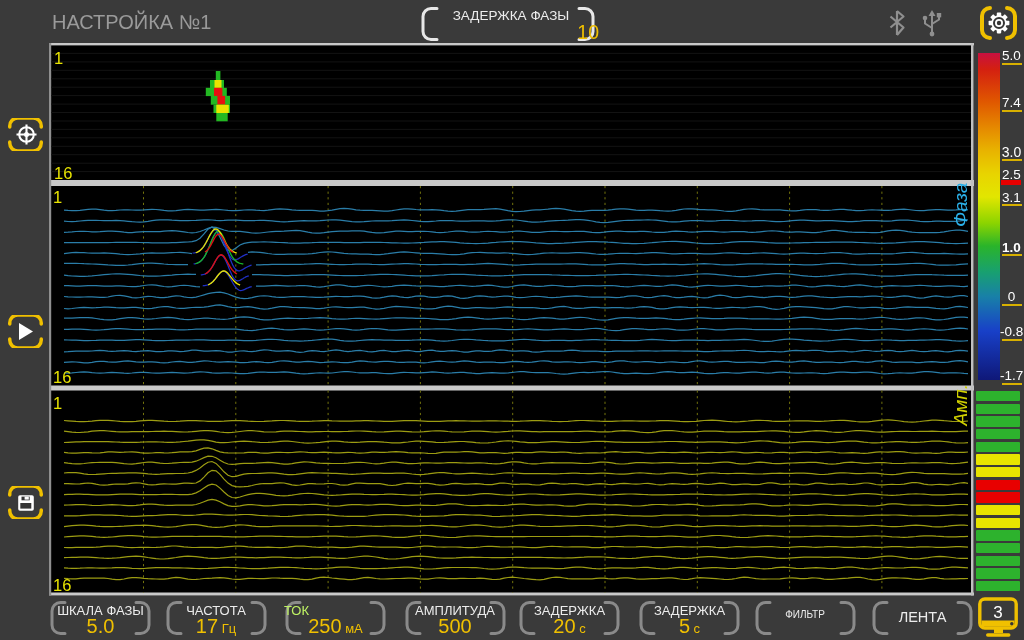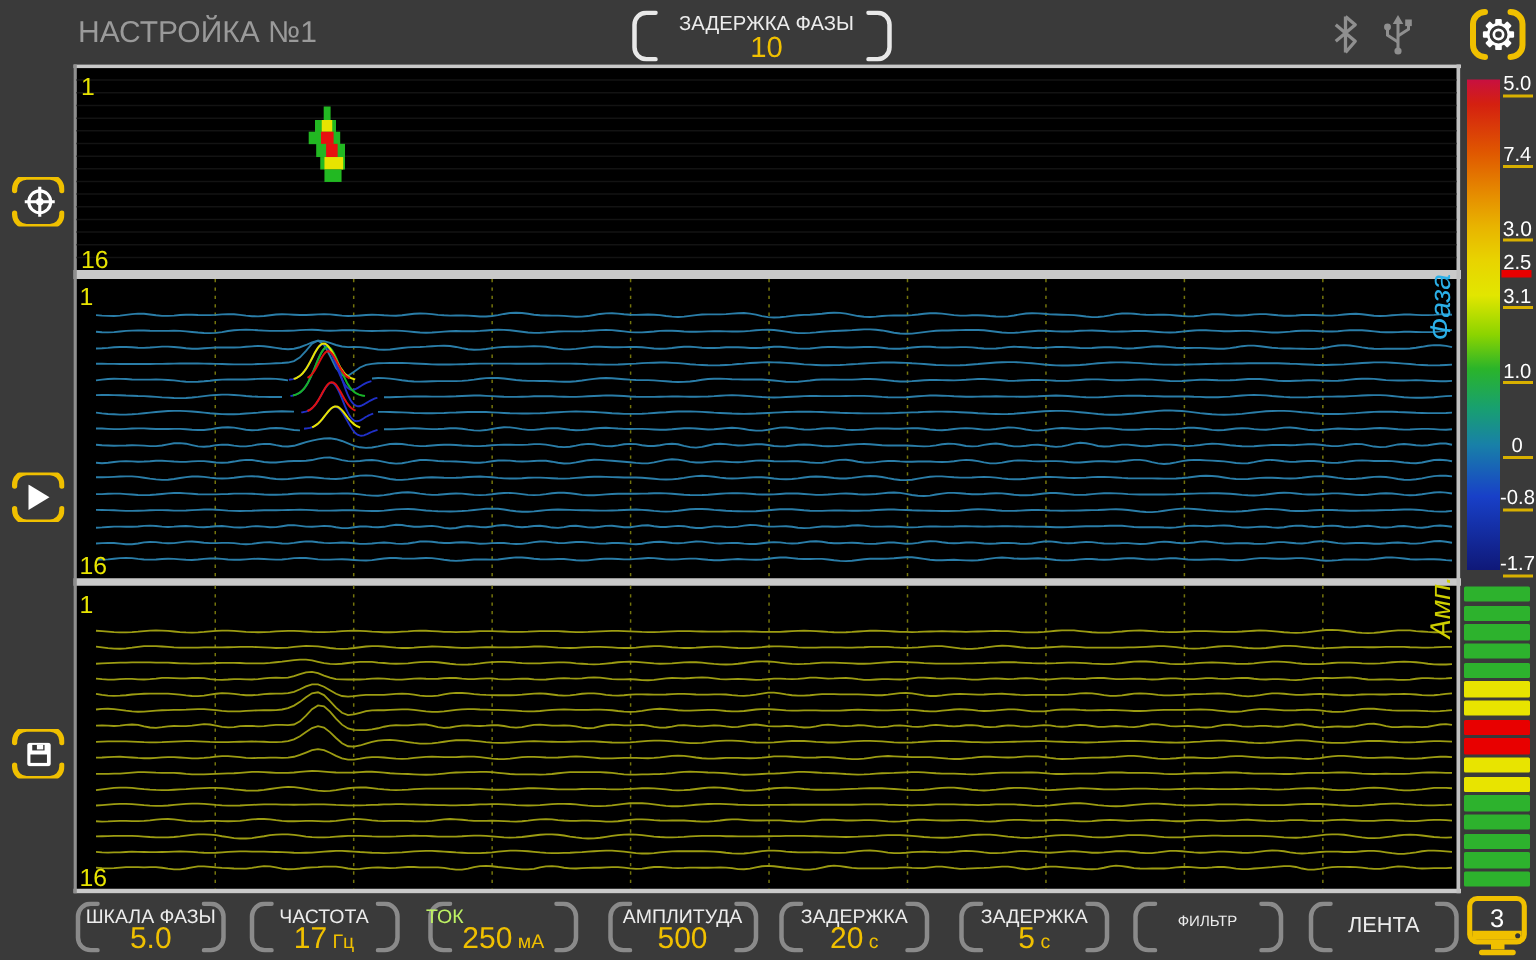--- a/index.html
+++ b/index.html
@@ -107,21 +107,21 @@
     <text x="53" y="590.5" font-size="16.5" fill="#e8e400">16</text>
     <text x="966.5" y="227" font-size="19" font-style="italic" fill="#2bb0e8" transform="rotate(-90 966.5 227)">Фаза</text>
     <text x="966.5" y="425.5" font-size="19" font-style="italic" fill="#cfcf00" transform="rotate(-90 966.5 425.5)">Амп.</text>
   </svg>
 <div class="abs" style="left:52px;top:11px;font-size:20px;color:#9a9a9a;">НАСТРОЙКА №1</div>
 <svg style="position:absolute;left:420px;top:7px" width="176" height="34">
     <path d="M17,1.5 h-6 a8,8 0 0 0 -8,8 v15 a8,8 0 0 0 8,8 h6" fill="none" stroke="#e8e8e8" stroke-width="3" stroke-linecap="round"></path>
     <path d="M159,1.5 h6 a8,8 0 0 1 8,8 v15 a8,8 0 0 1 -8,8 h-6" fill="none" stroke="#e8e8e8" stroke-width="3" stroke-linecap="round"></path>
   </svg>
 <div class="abs" style="left:423px;top:8px;width:176px;text-align:center;font-size:13.5px;color:#ececec;">ЗАДЕРЖКА ФАЗЫ</div>
-<div class="abs" style="left:423px;top:21px;width:176px;text-align:center;font-size:19.5px;color:#f0c000;">10</div>
+<div class="abs" style="left:423px;top:21px;width:176px;text-align:right;font-size:19.5px;color:#f0c000;">10</div>
 <svg class="abs" style="left:884px;top:8px" width="60" height="30">
 <path d="M13,3 V27 M13,3 l6.5,5.5 -13,11 M6.5,8.5 l13,11 L13,27" fill="none" stroke="#8f8f8f" stroke-width="2.2" stroke-linejoin="round"></path>
 <g stroke="#8f8f8f" stroke-width="2" fill="#8f8f8f">
 <path d="M48,8 V25" fill="none"></path>
 <path d="M48,2 l-3.5,6 h7 z" stroke="none"></path>
 <path d="M48,20 l-7,-4.5 v-3.5" fill="none"></path>
 <circle cx="41" cy="10" r="2.3" stroke="none"></circle>
 <path d="M48,16 l7,-4.5 v-3" fill="none"></path>
 <rect x="52.8" y="5" width="4.4" height="4.4" stroke="none"></rect>
 <circle cx="48" cy="26" r="2.4" stroke="none"></circle>
@@ -182,21 +182,21 @@
 <div class="abs" style="left:1000px;top:48.0px;width:23px;text-align:center;font-size:13.5px;color:#fff;">5.0</div>
 <div class="abs" style="left:1001.5px;top:62.5px;width:20px;height:2px;background:#d8b000;"></div>
 <div class="abs" style="left:1000px;top:95.0px;width:23px;text-align:center;font-size:13.5px;color:#fff;">7.4</div>
 <div class="abs" style="left:1001.5px;top:109.5px;width:20px;height:2px;background:#d8b000;"></div>
 <div class="abs" style="left:1000px;top:144.0px;width:23px;text-align:center;font-size:14px;color:#fff;">3.0</div>
 <div class="abs" style="left:1001.5px;top:158.5px;width:20px;height:2px;background:#d8b000;"></div>
 <div class="abs" style="left:1000px;top:166.5px;width:23px;text-align:center;font-size:13.5px;color:#fff;">2.5</div>
 <div class="abs" style="left:1000.5px;top:180.0px;width:20px;height:5px;background:#e80000;"></div>
 <div class="abs" style="left:1000px;top:189.5px;width:23px;text-align:center;font-size:13.5px;color:#fff;">3.1</div>
 <div class="abs" style="left:1001.5px;top:204.0px;width:20px;height:2px;background:#d8b000;"></div>
-<div class="abs" style="left:1000px;top:239.5px;width:23px;text-align:center;font-size:13.5px;color:#fff;">1.0</div>
+<div class="abs" style="left:1000px;top:239.5px;width:23px;text-align:center;font-size:13.5px;color:#fff;font-weight:bold;">1.0</div>
 <div class="abs" style="left:1001.5px;top:254.0px;width:20px;height:2px;background:#d8b000;"></div>
 <div class="abs" style="left:1000px;top:289.0px;width:23px;text-align:center;font-size:13.5px;color:#fff;">0</div>
 <div class="abs" style="left:1001.5px;top:303.5px;width:20px;height:2px;background:#d8b000;"></div>
 <div class="abs" style="left:1000px;top:324.0px;width:23px;text-align:center;font-size:13.5px;color:#ffffff;">-0.8</div>
 <div class="abs" style="left:1001.5px;top:338.5px;width:20px;height:2px;background:#d8b000;"></div>
 <div class="abs" style="left:1000px;top:368.0px;width:23px;text-align:center;font-size:13.5px;color:#fff;">-1.7</div>
 <div class="abs" style="left:1001.5px;top:382.5px;width:20px;height:2px;background:#d8b000;"></div>
 <div class="abs" style="left:976px;top:391.0px;width:44px;height:10.4px;background:#2db22d;border-radius:1px;"></div>
 <div class="abs" style="left:976px;top:403.7px;width:44px;height:10.4px;background:#2db22d;border-radius:1px;"></div>
 <div class="abs" style="left:976px;top:416.3px;width:44px;height:10.4px;background:#2db22d;border-radius:1px;"></div>

